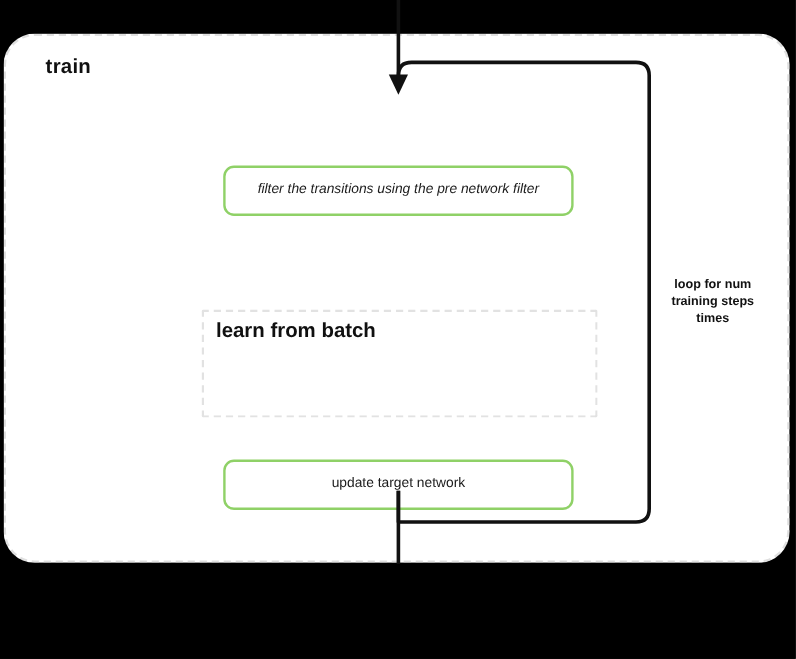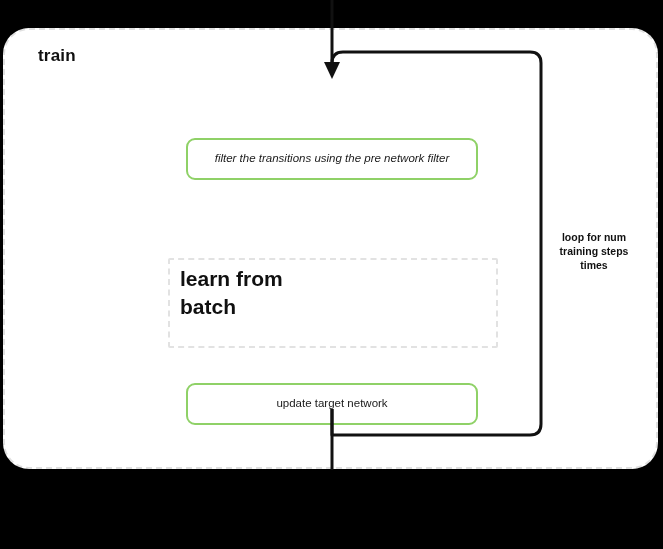--- a/index.html
+++ b/index.html
@@ -76,21 +76,21 @@
     box-sizing: border-box;
     background: #ffffff;
     border: 2px dashed #e2e2e2;
     border-radius: 2px;
   }
   .sub-scope-title {
     position: absolute;
     left: 180px;
     top: 265px;
     width: 150px;
-    font-size: 21px;
+    font-size: 17px;
     font-weight: bold;
     color: #101010;
     line-height: 1.35;
   }
 
   
   .loop-label {
     position: absolute;
     left: 548px;
     top: 214px;

